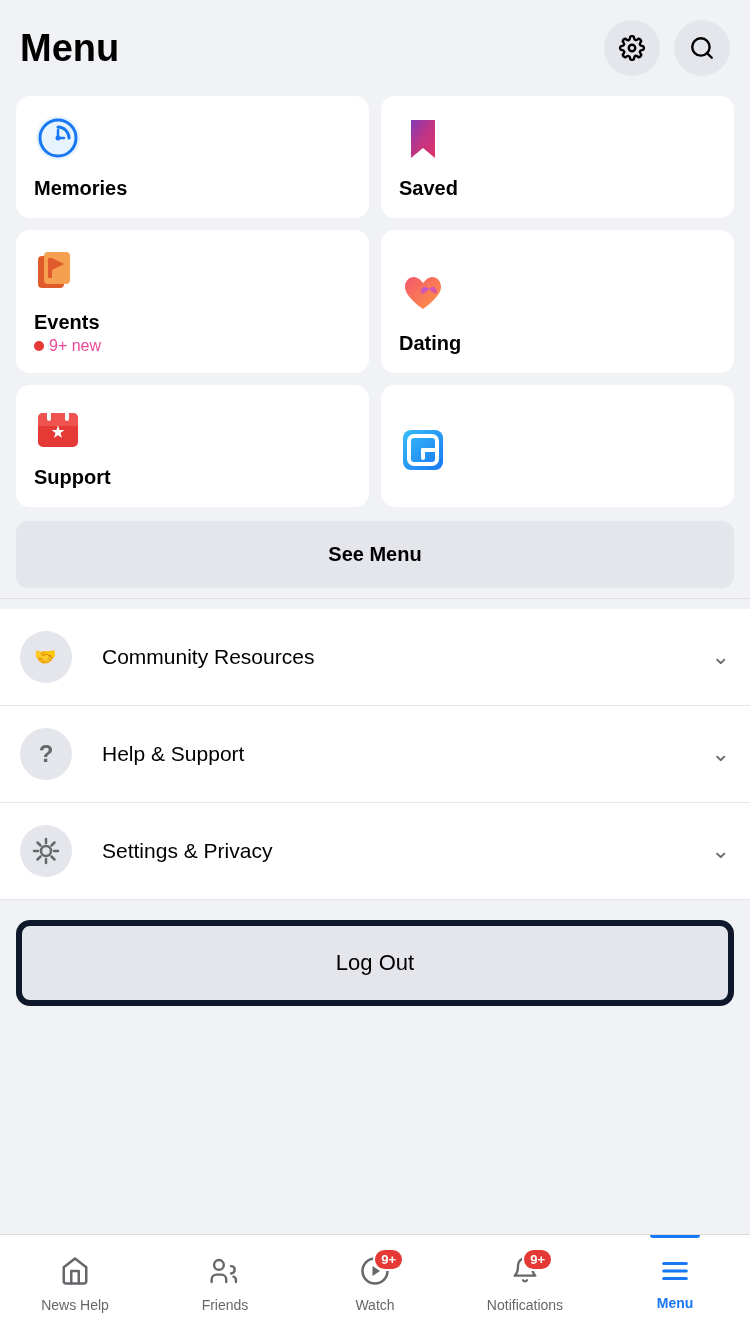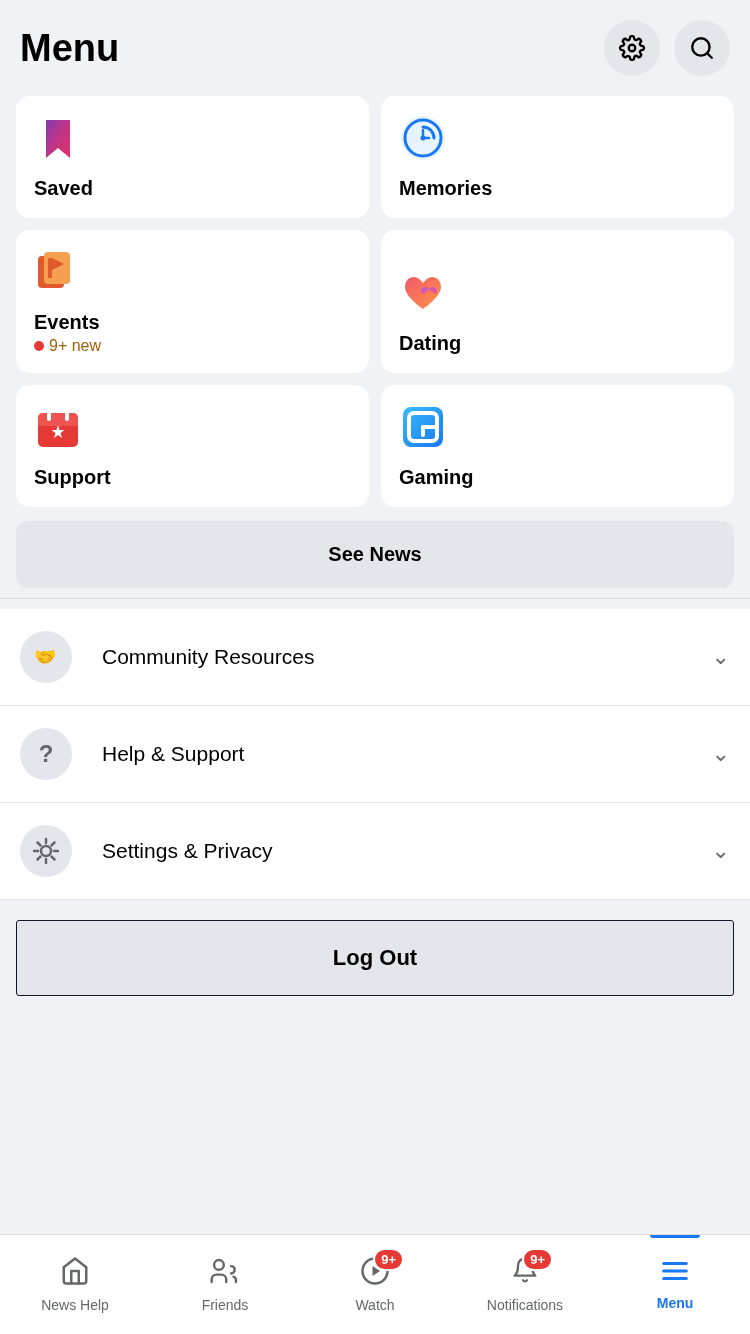--- a/index.html
+++ b/index.html
@@ -66,21 +66,21 @@
       margin-bottom: 8px;
       line-height: 1;
     }
     .menu-card-label {
       font-size: 20px;
       font-weight: 600;
       color: #000;
     }
     .menu-card-sublabel {
       font-size: 16px;
-      color: #a16207;
+      color: #ec4899;
       display: flex;
       align-items: center;
       gap: 5px;
       margin-top: 3px;
     }
     .red-dot {
       width: 10px;
       height: 10px;
       border-radius: 50%;
       background: #e53935;
@@ -143,25 +143,25 @@
     }
 
     
     .logout-container {
       padding: 20px 16px;
       background: #f0f2f5;
     }
     .logout-btn {
       width: 100%;
       background: #e4e6eb;
-      border: 1px solid #0f172a;
-      border-radius: 3px;
+      border: 6px solid #0f172a;
+      border-radius: 14px;
       padding: 24px;
       font-size: 22px;
-      font-weight: 700;
+      font-weight: 400;
       color: #000;
       cursor: pointer;
       text-align: center;
     }
 
     
     .bottom-nav {
       position: fixed;
       bottom: 0;
       left: 0;
@@ -251,46 +251,46 @@
       </button>
     </div>
   </div>
 
   
   <div class="menu-grid">
 
     <div class="menu-card">
       <div class="menu-card-icon">
         <svg width="48" height="48" viewBox="0 0 48 48">
+          <circle cx="24" cy="24" r="22" fill="#e8f4fd" stroke="#1877f2" stroke-width="0"></circle>
+
+          <circle cx="24" cy="24" r="18" fill="none" stroke="#1877f2" stroke-width="3"></circle>
+          <path d="M24 13 A11 11 0 0 1 35 24" stroke="#1877f2" stroke-width="3" fill="none" stroke-linecap="round"></path>
+          <circle cx="24" cy="24" r="2.5" fill="#1877f2"></circle>
+          <line x1="24" y1="24" x2="24" y2="16" stroke="#1877f2" stroke-width="2.5" stroke-linecap="round"></line>
+          <line x1="24" y1="24" x2="30" y2="24" stroke="#1877f2" stroke-width="2.5" stroke-linecap="round"></line>
+        </svg>
+      </div>
+      <span class="menu-card-label">Memories</span>
+    </div>
+
+    <div class="menu-card">
+      <div class="menu-card-icon">
+        <svg width="48" height="48" viewBox="0 0 48 48">
           <defs>
             <linearGradient id="savedGrad" x1="0%" y1="0%" x2="100%" y2="100%">
               <stop offset="0%" style="stop-color:#833ab4"></stop>
               <stop offset="50%" style="stop-color:#c13584"></stop>
               <stop offset="100%" style="stop-color:#e1306c"></stop>
             </linearGradient>
           </defs>
           <path d="M12 6 L36 6 L36 44 L24 34 L12 44 Z" fill="url(#savedGrad)" rx="3"></path>
         </svg>
       </div>
       <span class="menu-card-label">Saved</span>
-    </div>
-
-    <div class="menu-card">
-      <div class="menu-card-icon">
-        <svg width="48" height="48" viewBox="0 0 48 48">
-          <circle cx="24" cy="24" r="22" fill="#e8f4fd" stroke="#1877f2" stroke-width="0"></circle>
-
-          <circle cx="24" cy="24" r="18" fill="none" stroke="#1877f2" stroke-width="3"></circle>
-          <path d="M24 13 A11 11 0 0 1 35 24" stroke="#1877f2" stroke-width="3" fill="none" stroke-linecap="round"></path>
-          <circle cx="24" cy="24" r="2.5" fill="#1877f2"></circle>
-          <line x1="24" y1="24" x2="24" y2="16" stroke="#1877f2" stroke-width="2.5" stroke-linecap="round"></line>
-          <line x1="24" y1="24" x2="30" y2="24" stroke="#1877f2" stroke-width="2.5" stroke-linecap="round"></line>
-        </svg>
-      </div>
-      <span class="menu-card-label">Memories</span>
     </div>
 
     <div class="menu-card">
       <div class="menu-card-icon">
         <svg width="48" height="48" viewBox="0 0 48 48">
           <rect x="4" y="8" width="26" height="32" rx="4" fill="#e05a2b"></rect>
           <rect x="10" y="4" width="26" height="32" rx="4" fill="#f4a050"></rect>
 
           <rect x="14" y="10" width="4" height="20" rx="1" fill="#e05a2b"></rect>
           <path d="M18 10 L30 16 L18 22 Z" fill="#e05a2b"></path>
@@ -349,27 +349,26 @@
               <stop offset="100%" style="stop-color:#1877f2"></stop>
             </linearGradient>
           </defs>
           <rect x="4" y="4" width="40" height="40" rx="8" fill="url(#gamingGrad)"></rect>
 
           <rect x="10" y="10" width="28" height="28" rx="5" fill="none" stroke="#fff" stroke-width="4"></rect>
           <rect x="22" y="22" width="16" height="4" rx="2" fill="#fff"></rect>
           <rect x="22" y="22" width="4" height="12" rx="2" fill="#fff"></rect>
         </svg>
       </div>
-      <span class="menu-card-label">Gaming</span>
     </div>
 
   </div>
 
   
-  <button class="see-more-btn">See News</button>
+  <button class="see-more-btn">See Menu</button>
 
   <div class="divider"></div>
 
   
   <div style="background:#fff; margin-top: 10px;">
 
     <div class="section-row">
       <div class="section-row-icon">
         <svg width="32" height="32" viewBox="0 0 32 32">
 

